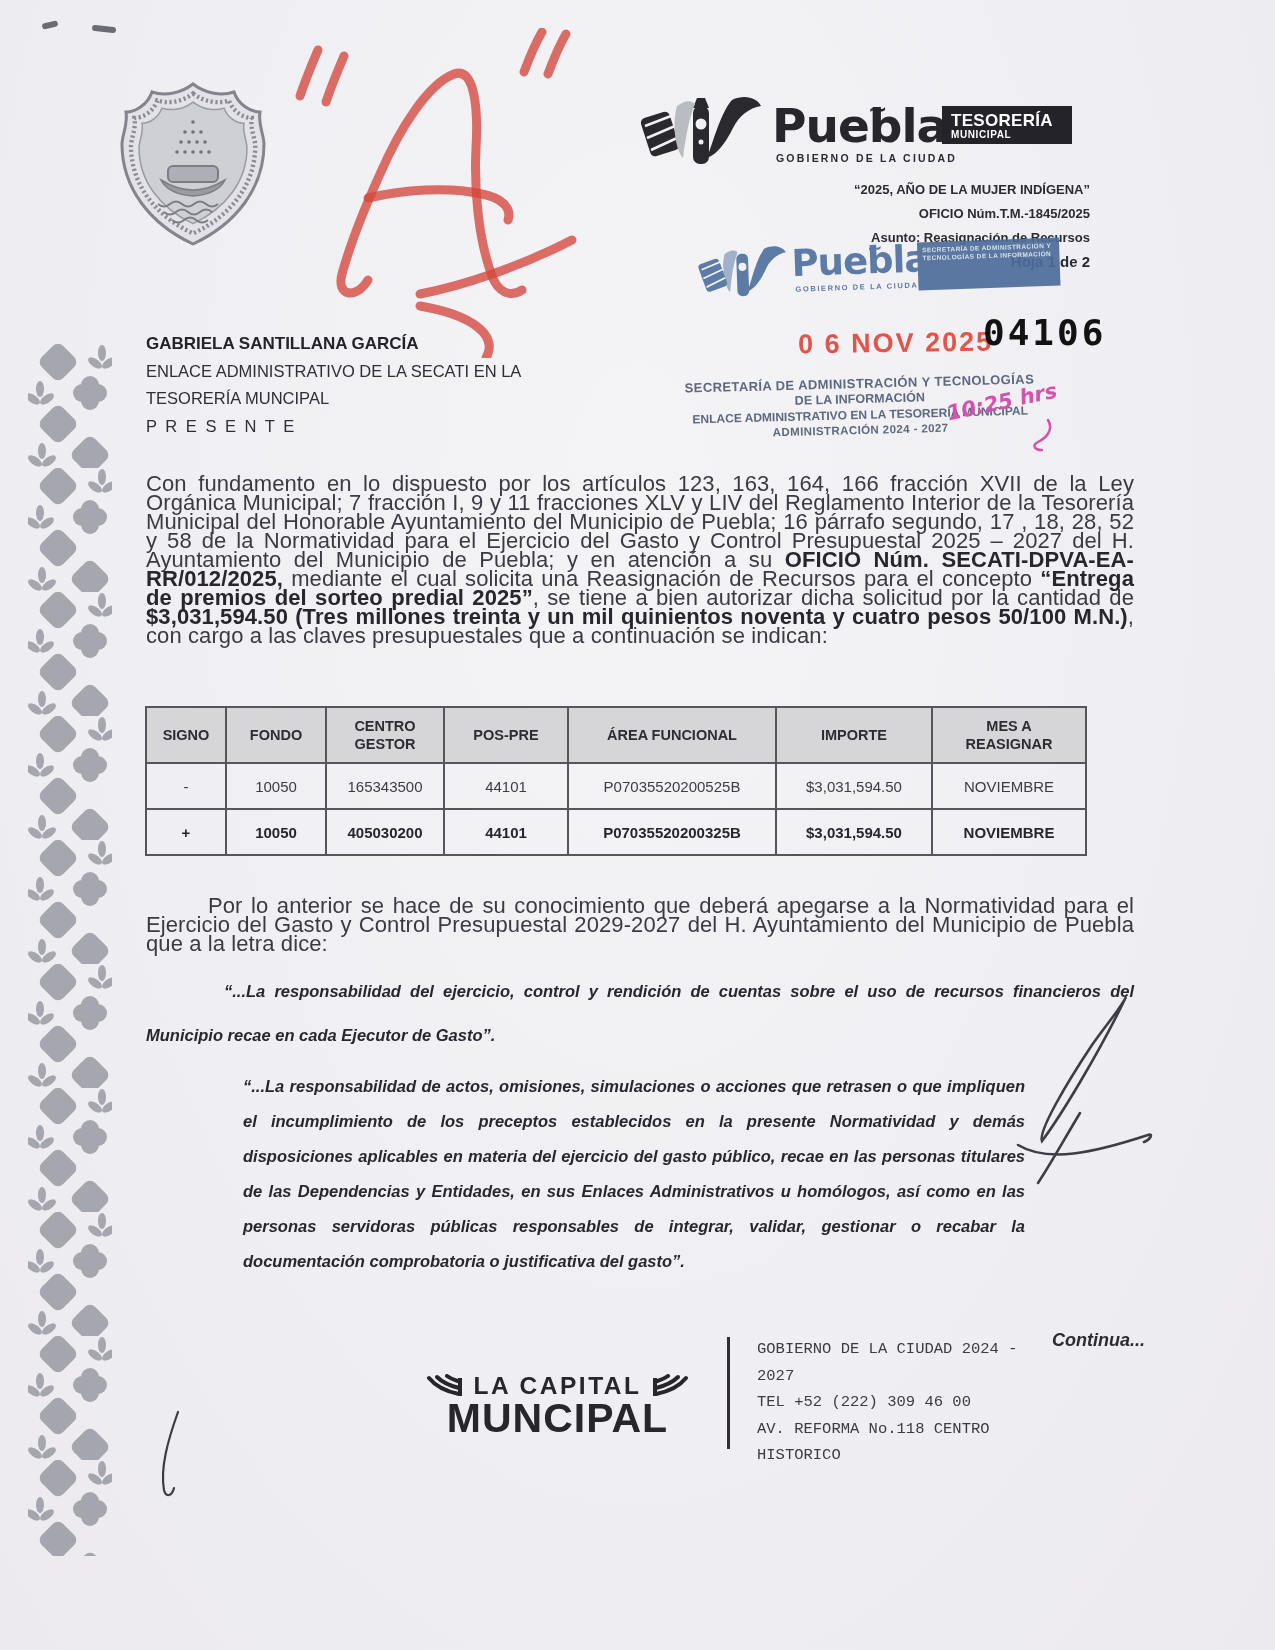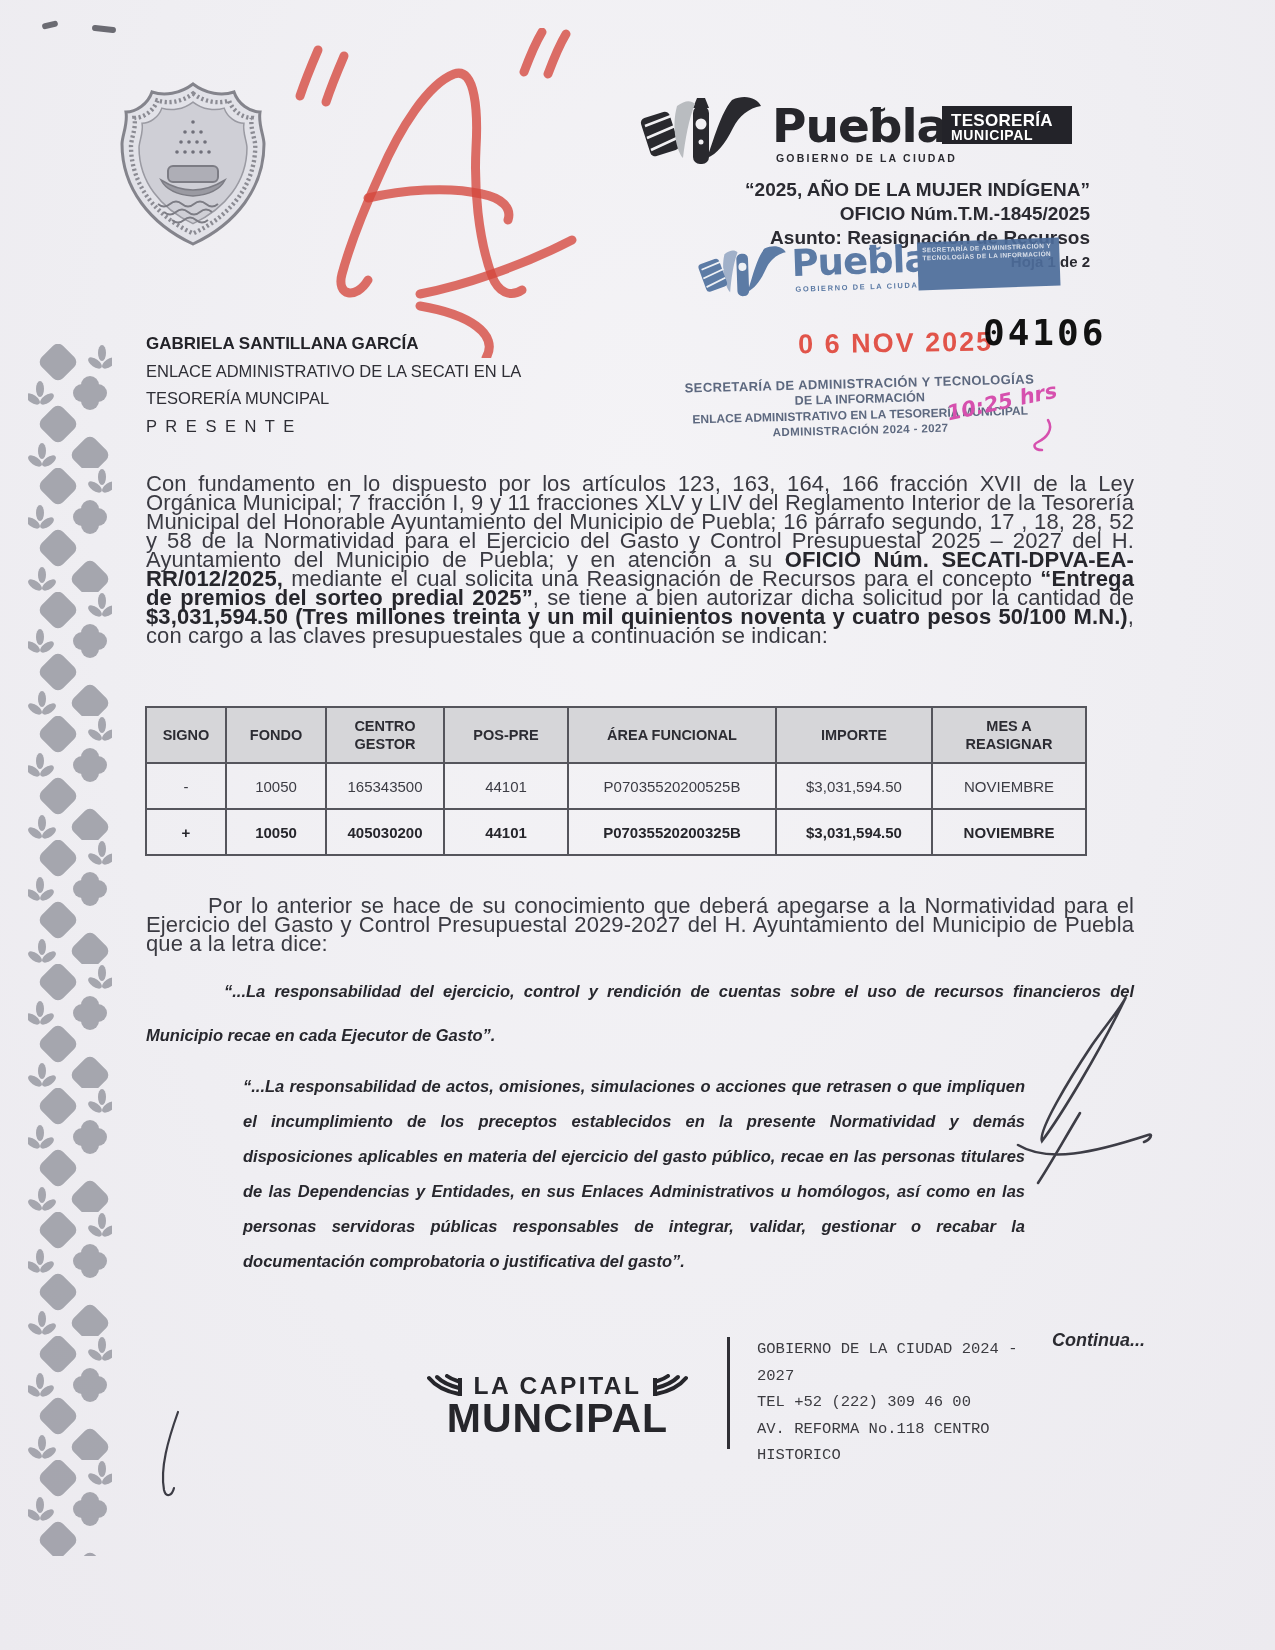--- a/index.html
+++ b/index.html
@@ -7,28 +7,28 @@
     width:1275px;height:1650px;position:relative;overflow:hidden;
     background:#f1f0f3;
     background-image:radial-gradient(ellipse at 50% 30%, #f4f3f6 0%, #efeef2 60%, #eceaef 100%);
     font-family:"Liberation Sans",sans-serif;color:#38383f;
   }
   .abs{position:absolute;}
   .seg-bold{font-weight:bold;color:#26262c;}
 
   
   .hdr-lines{left:640px;top:178px;width:450px;text-align:right;font-weight:bold;color:#2a2a31;}
-  .hdr-lines div{line-height:24px;font-size:19px;}
+  .hdr-lines div{line-height:24px;font-size:13px;}
   .hdr-lines .hoja{font-size:15px;}
   .wordmark{font-family:"DejaVu Sans",sans-serif;font-weight:bold;letter-spacing:-1px;position:relative;line-height:1;}
   .wordmark .tilde{position:absolute;font-size:.5em;top:-.18em;}
   .gobline{font-weight:bold;letter-spacing:2.2px;}
   .division-box{background:#232329;color:#fff;padding:5px 9px 4px 9px;}
   .division-box .l1{font-size:17px;font-weight:bold;letter-spacing:.3px;line-height:19px;}
-  .division-box .l2{font-size:14px;font-weight:bold;letter-spacing:.6px;line-height:10px;}
+  .division-box .l2{font-size:10px;font-weight:bold;letter-spacing:.6px;line-height:10px;}
 
   .blue-stamp{left:696px;top:234px;width:360px;height:80px;transform:rotate(-2deg);opacity:.92;}
   .blue-stamp .wordmark{color:#50719f;font-size:37px;left:96px;top:8px;position:absolute;}
   .blue-stamp .gobline{color:#50719f;font-size:7.5px;letter-spacing:1.6px;position:absolute;left:99px;top:48px;}
   .blue-box{position:absolute;left:222px;top:10px;width:132px;height:40px;background:#4d6d9b;color:rgba(255,255,255,.78);
     font-size:6.5px;line-height:8px;font-weight:bold;padding:4px 5px;overflow:hidden;letter-spacing:.4px;}
 
   .date-stamp{left:798px;top:328px;font-size:27px;font-weight:bold;letter-spacing:2px;color:#e04438;transform:rotate(-.8deg);opacity:.9;}
   .folio{left:983px;top:312px;font-family:"DejaVu Sans Mono",monospace;font-weight:bold;font-size:36px;letter-spacing:3px;color:#000000;opacity:.92;}
   .office-stamp{left:640px;top:376px;width:440px;text-align:center;color:#4d5a73;font-weight:bold;transform:rotate(-1.5deg);opacity:.9;}

